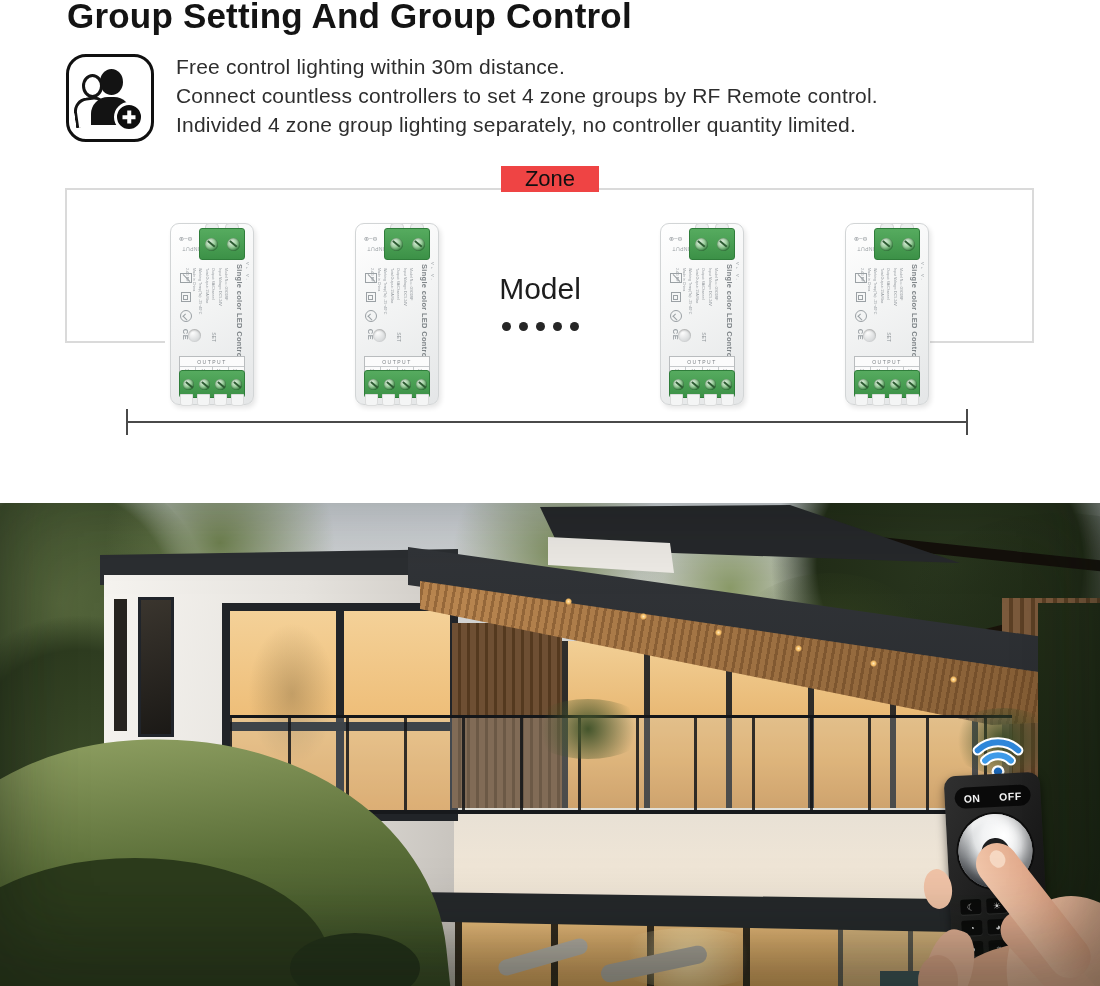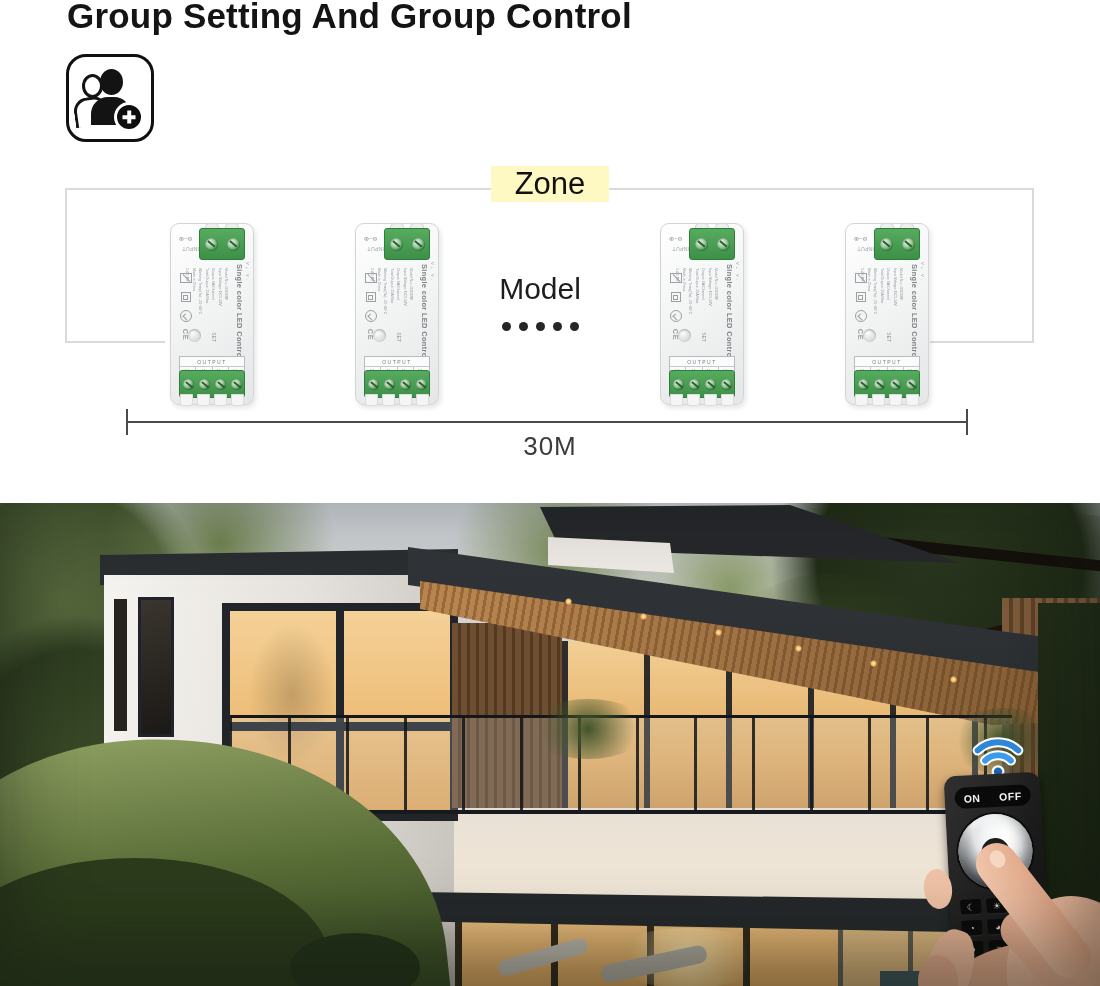--- a/index.html
+++ b/index.html
@@ -18,21 +18,21 @@
   .plus-badge::before{content:"";position:absolute;left:50%;top:50%;width:13px;height:3.5px;background:#fff;transform:translate(-50%,-50%);}
   .plus-badge::after{content:"";position:absolute;left:50%;top:50%;width:3.5px;height:13px;background:#fff;transform:translate(-50%,-50%);}
   .feature-text{position:absolute;left:176px;top:56px;}
   .feature-text p{margin:0 0 7.5px 0;font-size:21px;line-height:21.5px;color:#2e2e2e;letter-spacing:.2px;}
   
   .zone-box{position:absolute;left:65px;top:188px;width:965px;height:153px;
             border-top:2px solid #dadada;border-left:2px solid #dadada;border-right:2px solid #dadada;}
   .zone-bseg{position:absolute;top:341px;height:2px;background:#dadada;}
   .zb-l{left:65px;width:100px;} .zb-r{left:930px;width:102px;}
   .zone-label{position:absolute;left:0;right:0;top:166px;text-align:center;}
-  .zone-label span{display:inline-block;background:#fef9c3;padding:0 24px;font-size:31px;color:#101010;}
+  .zone-label span{display:inline-block;background:#ef4444;padding:0 24px;font-size:22px;color:#101010;}
   .more-label{position:absolute;left:470px;width:140px;top:272px;text-align:center;font-size:30px;color:#1d1d1d;}
   .more-dots{position:absolute;left:502px;top:322px;display:flex;gap:8px;}
   .more-dots i{width:9px;height:9px;border-radius:50%;background:#262626;}
   .dim-line{position:absolute;left:127px;top:421px;width:840px;height:2px;background:#4a4a4a;}
   .dim-tick{position:absolute;top:409px;width:2px;height:26px;background:#4a4a4a;}
   .dt-l{left:126px;} .dt-r{left:966px;}
   .dim-label{position:absolute;left:0;right:0;top:431px;text-align:center;font-size:26px;color:#3b3b3b;letter-spacing:1px;}
   
   .ctrl{position:absolute;top:215px;width:88px;height:196px;}
   .c-body{position:absolute;left:3px;top:8px;width:82px;height:180px;border:1px solid #d2d5d6;border-radius:9px;
@@ -166,20 +166,25 @@
   <div class="title">Group Setting And Group Control</div>
 
   <div class="icon-box">
     <div class="p-ghost-body"></div>
     <div class="p-ghost-head"></div>
     <div class="p-main-body"></div>
     <div class="p-main-head"></div>
     <div class="plus-badge"></div>
   </div>
 
+  <div class="feature-text">
+    <p>Free control lighting within 30m distance.</p>
+    <p>Connect countless controllers to set 4 zone groups by RF Remote control.</p>
+    <p>Individed 4 zone group lighting separately, no controller quantity limited.</p>
+  </div>
 
   <div class="zone-box"></div>
   <div class="zone-bseg zb-l"></div>
   <div class="zone-bseg zb-r"></div>
   <div class="zone-label"><span>Zone</span></div>
 
   <div class="ctrl" style="left:167px">
     <div class="c-body">
       <i class="c-bump bu1"></i>
         <i class="c-bump bu2"></i>
@@ -388,21 +393,20 @@
           <i></i>
           <i></i>
           <i></i>
         </div>
     </div>
   </div>
 
   <div class="dim-line"></div>
   <div class="dim-tick dt-l"></div>
   <div class="dim-tick dt-r"></div>
-  <div class="dim-label">30M</div>
 
   <div class="photo">
     <div class="ply sky"></div>
     <div class="ply blob tl1"></div>
     <div class="ply blob tl2"></div>
     <div class="ply blob tl3"></div>
     <div class="ply blob tm1"></div>
     <div class="ply blob tm2"></div>
     <div class="ply blob tr1"></div>
     <div class="ply blob tr2"></div>

